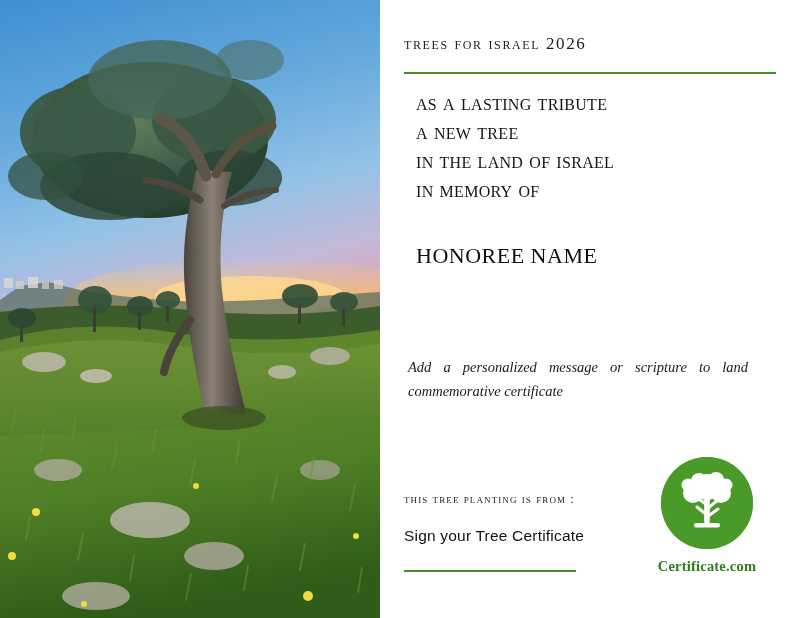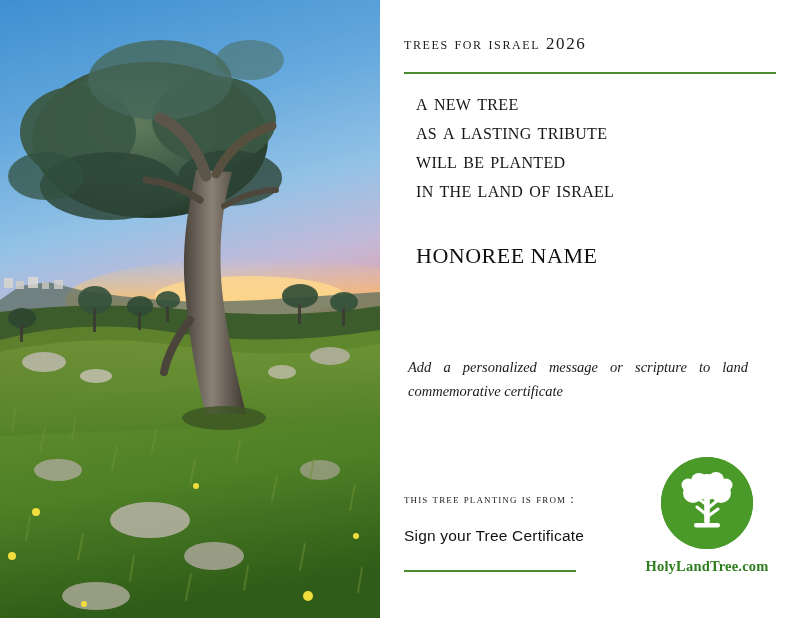--- a/index.html
+++ b/index.html
@@ -303,24 +303,24 @@
     </svg>
   </div>
 
   <div class="content-panel">
 
     <div class="title">TREES FOR ISRAEL 2026</div>
 
     <div class="rule rule-top"></div>
 
     <div class="tribute">
+      <div>As a lasting tribute</div>
       <div>a new tree</div>
-      <div>As a lasting tribute</div>
-      <div>will be planted</div>
       <div>in the land of Israel</div>
+      <div>in memory of</div>
     </div>
 
     <div class="honoree">HONOREE NAME</div>
 
     <div class="message">Add a personalized message or scripture to land commemorative certificate</div>
 
     <div class="from-label">THIS TREE PLANTING IS FROM :</div>
 
     <div class="signature">Sign your Tree Certificate</div>
 
@@ -341,17 +341,17 @@
             <circle cx="65" cy="28" r="6.5"></circle>
 
             <rect x="43.2" y="40" width="5.6" height="26" rx="1.2"></rect>
 
             <path d="M46 48 L35 40 M46 52 L57 43 M46 58 L36 50 M46 60 L57 52" stroke="#ffffff" stroke-width="3" stroke-linecap="round" fill="none"></path>
 
             <rect x="33" y="66" width="26" height="4.5" rx="2.2"></rect>
           </g>
         </svg>
       </div>
-      <div class="logo-text">HolyLandTree.com</div>
+      <div class="logo-text">Certificate.com</div>
     </div>
 
   </div>
 </div>
 
 </body></html>

